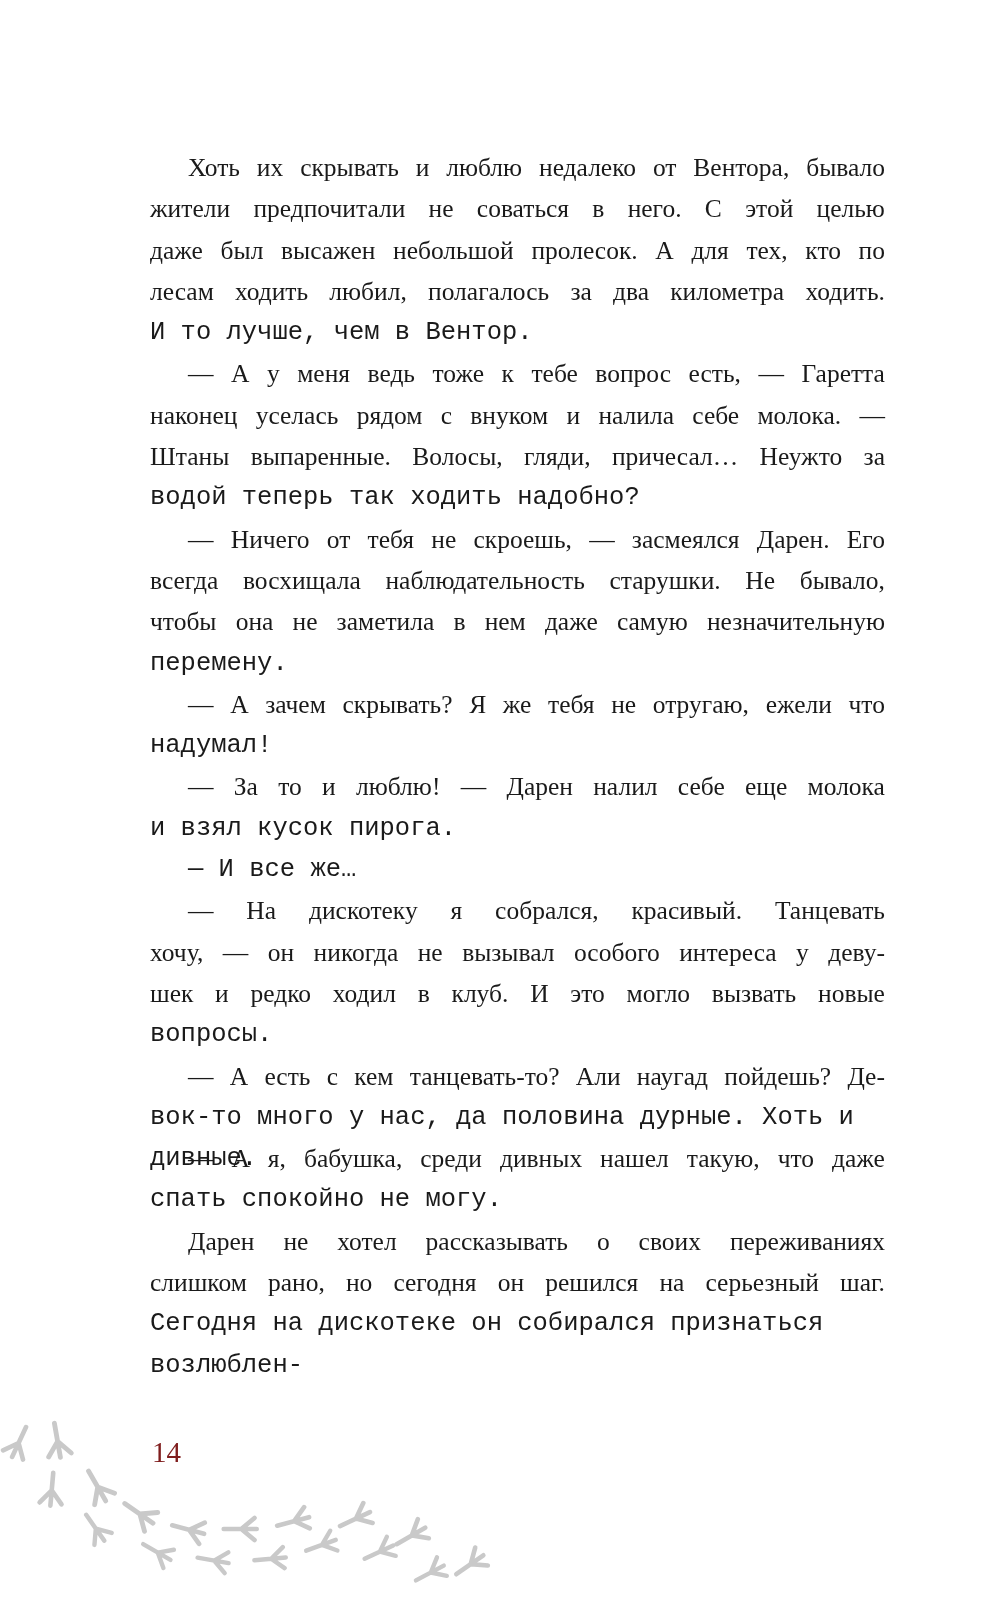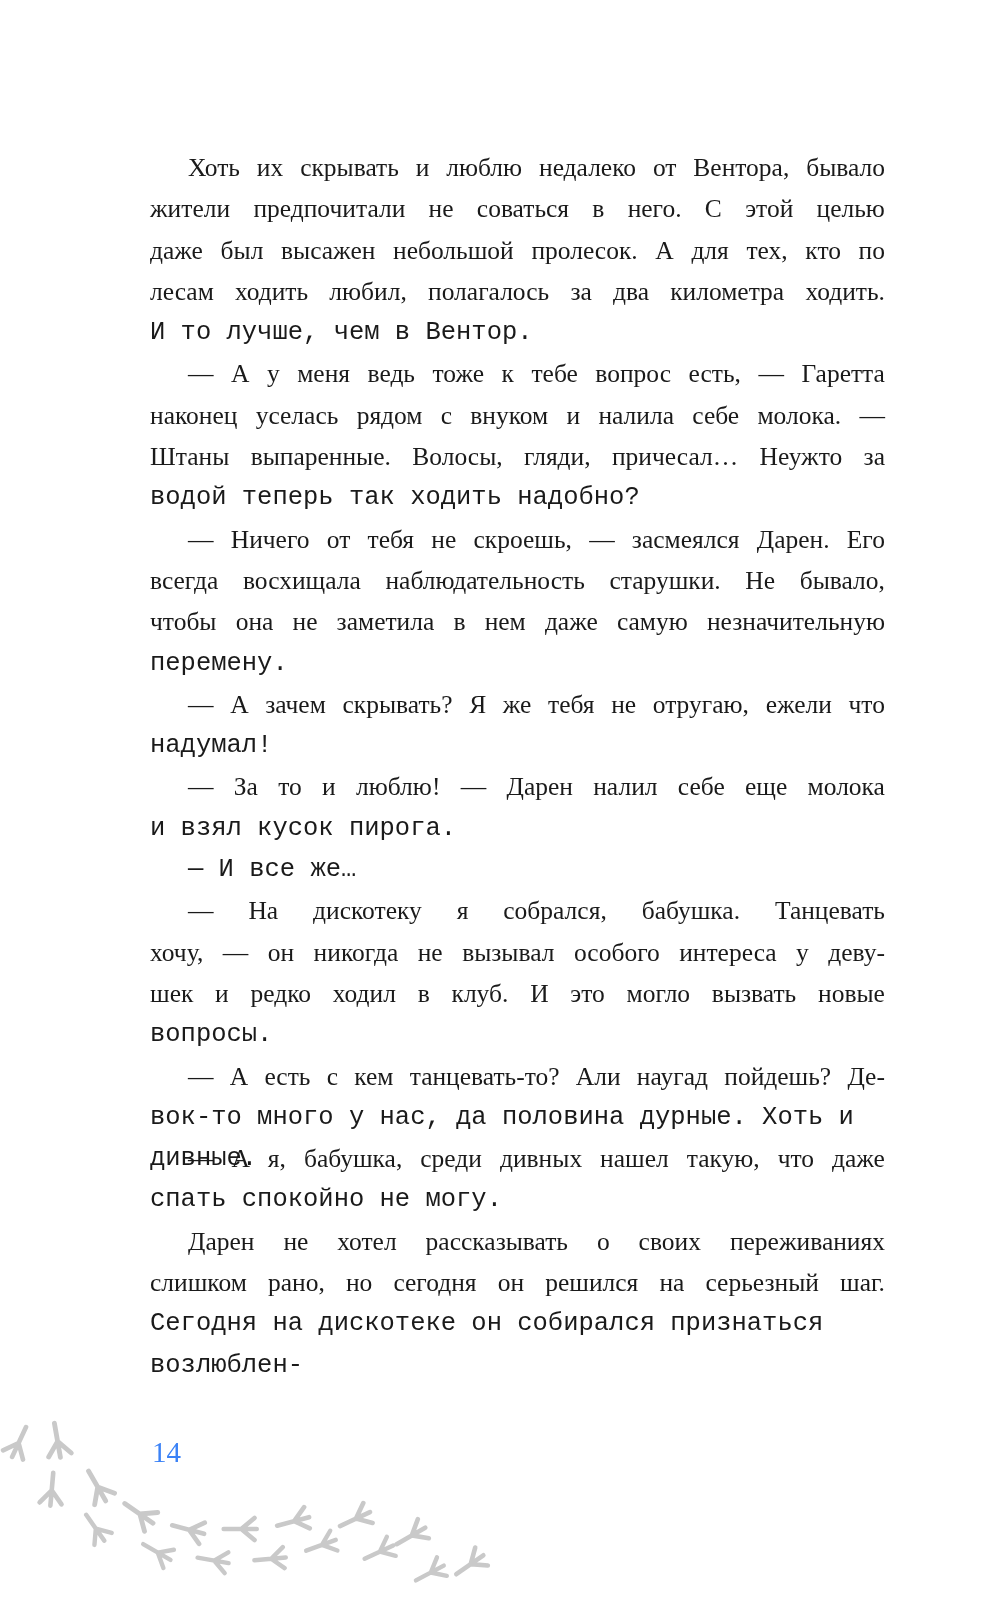--- a/index.html
+++ b/index.html
@@ -42,21 +42,21 @@
   }
   .line.first.last {
     text-indent: 38px;
   }
   .page-number {
     position: absolute;
     left: 152px;
     top: 1438px;
     font-size: 29px;
     line-height: 1;
-    color: #3b82f6;
+    color: #7f1d1d;
   }
   .tracks-svg {
     position: absolute;
     left: 0;
     top: 0;
     width: 1000px;
     height: 1616px;
     pointer-events: none;
   }
 </style>
@@ -264,21 +264,21 @@
         <span>молока</span>
       </div>
       <div class="line last">и взял кусок пирога.</div>
       <div class="line first last">— И все же…</div>
       <div class="line first">
         <span>—</span>
         <span>На</span>
         <span>дискотеку</span>
         <span>я</span>
         <span>собрался,</span>
-        <span>бабушка.</span>
+        <span>красивый.</span>
         <span>Танцевать</span>
       </div>
       <div class="line">
         <span>хочу,</span>
         <span>—</span>
         <span>он</span>
         <span>никогда</span>
         <span>не</span>
         <span>вызывал</span>
         <span>особого</span>

